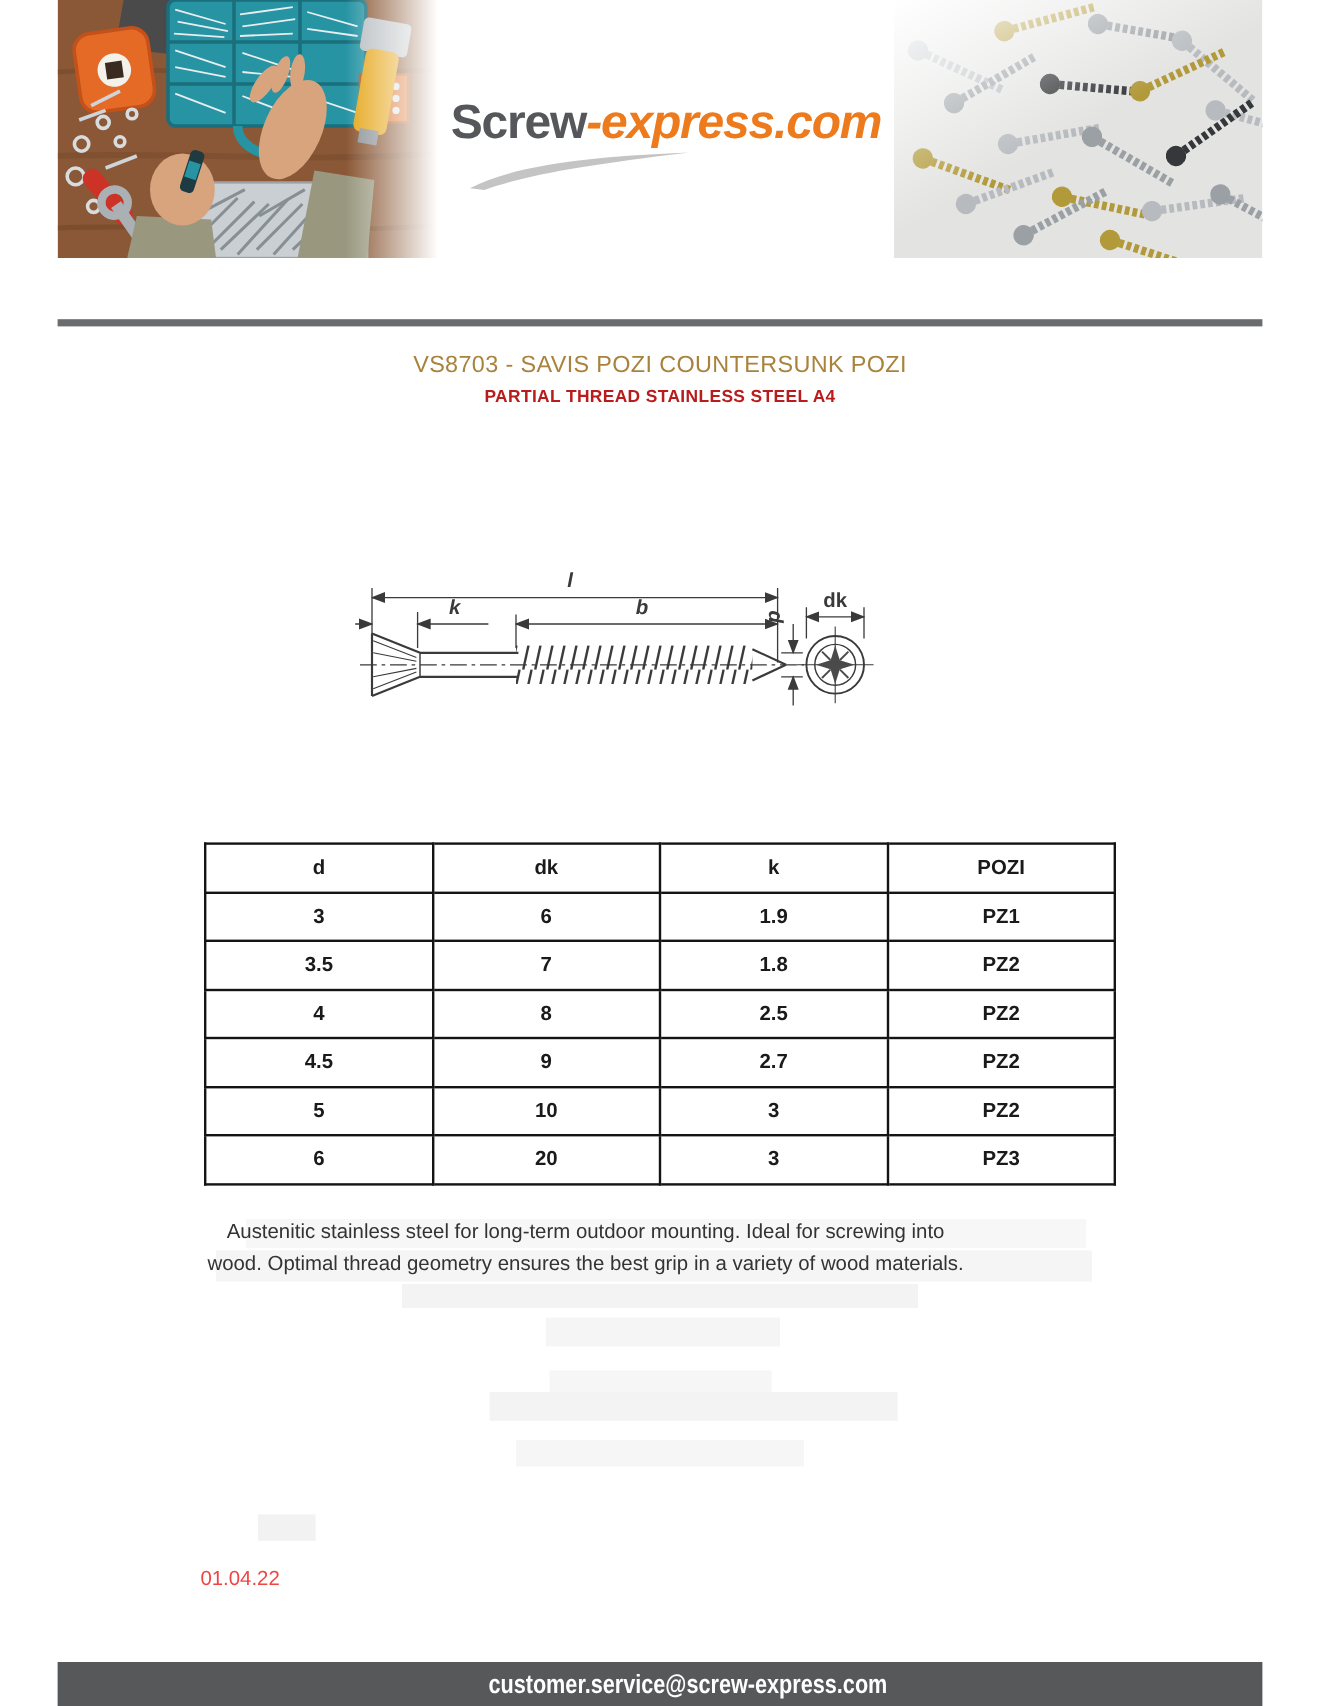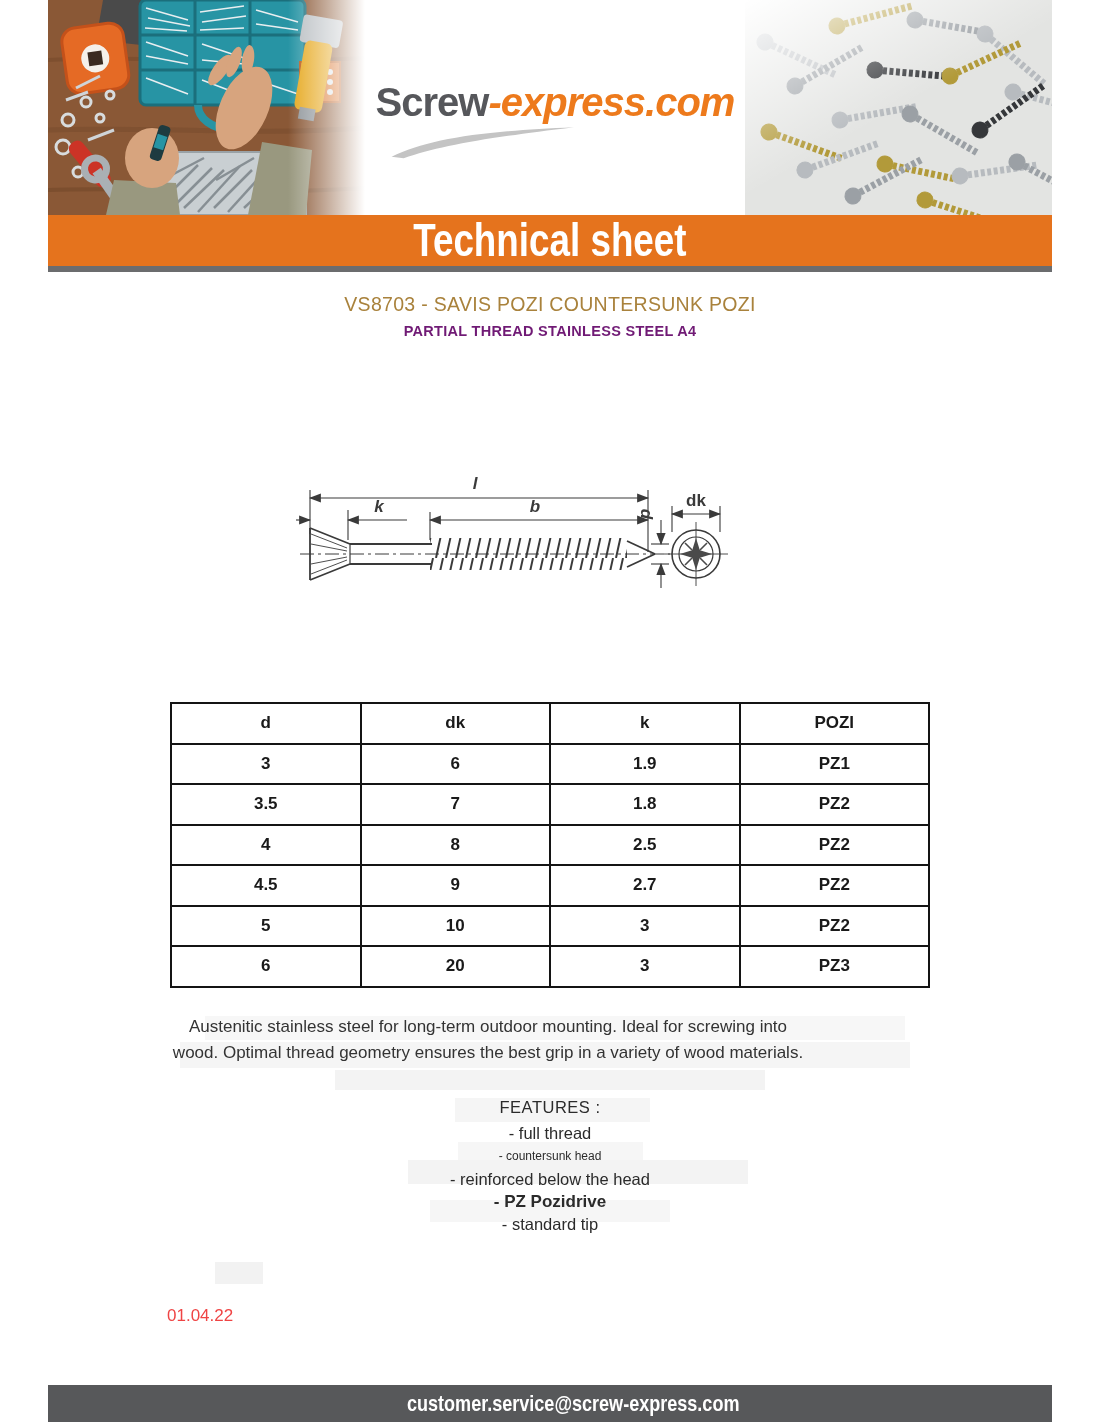--- a/index.html
+++ b/index.html
@@ -37,21 +37,21 @@
     letter-spacing: 0px;
   }
   .divider { position: absolute; left: 48px; top: 266px; width: 1004px; height: 6px; background: #6b6c6e; }
   
   .product-title {
     position: absolute; left: 0; top: 293px; width: 1100px; text-align: center;
     color: #a9823c; font-size: 19.5px; font-weight: 500; letter-spacing: 0.3px; z-index: 1;
   }
   .product-subtitle {
     position: absolute; left: 0; top: 323px; width: 1100px; text-align: center;
-    color: #701a75; font-size: 14.5px; font-weight: 600; letter-spacing: 0.3px; z-index: 1;
+    color: #b91c1c; font-size: 14.5px; font-weight: 600; letter-spacing: 0.3px; z-index: 1;
   }
   
   .drawing { position: absolute; left: 295px; top: 462px; width: 440px; height: 150px; z-index: 1; }
   .drawing svg { width: 100%; height: 100%; display: block; }
   .dim-label { font-family: "Liberation Sans", sans-serif; font-size: 17px; font-weight: bold; fill: #3a3a3a; }
   
   .dim-table {
     position: absolute; left: 170px; top: 702px; width: 760px;
     border-collapse: collapse; z-index: 1;
   }
@@ -253,23 +253,20 @@
       <use href="#scrw" transform="translate(60,170) rotate(-20)" stroke="#b7bbbf" fill="#b7bbbf"></use>
       <use href="#scrw" transform="translate(140,164) rotate(12)" stroke="#b29a3a" fill="#b29a3a"></use>
       <use href="#scrw" transform="translate(215,176) rotate(-8)" stroke="#b7bbbf" fill="#b7bbbf"></use>
       <use href="#scrw" transform="translate(272,162) rotate(28)" stroke="#9ba0a5" fill="#9ba0a5"></use>
       <use href="#scrw" transform="translate(108,196) rotate(-28)" stroke="#9ba0a5" fill="#9ba0a5"></use>
       <use href="#scrw" transform="translate(180,200) rotate(18)" stroke="#b29a3a" fill="#b29a3a"></use>
       <rect x="0" y="0" width="307" height="215" fill="url(#fadeTL)"></rect>
     </svg>
   </div>
 
-  <div class="banner">
-    <span class="banner-text">Technical sheet</span>
-  </div>
   <div class="divider"></div>
 
   <div class="product-title">VS8703 - SAVIS POZI COUNTERSUNK POZI</div>
   <div class="product-subtitle">PARTIAL THREAD STAINLESS STEEL A4</div>
 
   <div class="drawing">
     <svg viewBox="0 0 440 150">
       <defs>
         <marker id="arR" viewBox="0 0 10 10" refX="9" refY="5" markerWidth="11" markerHeight="11" orient="auto-start-reverse">
           <path d="M0,1.2 L10,5 L0,8.8 Z" fill="#3a3a3a"></path>
@@ -387,27 +384,19 @@
           <td>PZ3</td>
         </tr>
       </tbody>
   </table>
 
   <div class="description">
     <div>Austenitic stainless steel for long-term outdoor mounting. Ideal for screwing into</div>
     <div>wood. Optimal thread geometry ensures the best grip in a variety of wood materials.</div>
   </div>
 
-  <div class="features">
-    <div class="features-heading">FEATURES :</div>
-    <div class="feature-item">- full thread</div>
-    <div class="feature-item small">- countersunk head</div>
-    <div class="feature-item">- reinforced below the head</div>
-    <div class="feature-item bold">- PZ Pozidrive</div>
-    <div class="feature-item">- standard tip</div>
-  </div>
 
   <div class="doc-date">01.04.22</div>
   <div class="footer-bar">
     <span class="footer-email">customer.service@screw-express.com</span>
   </div>
 
 </div>
 
 </body></html>

